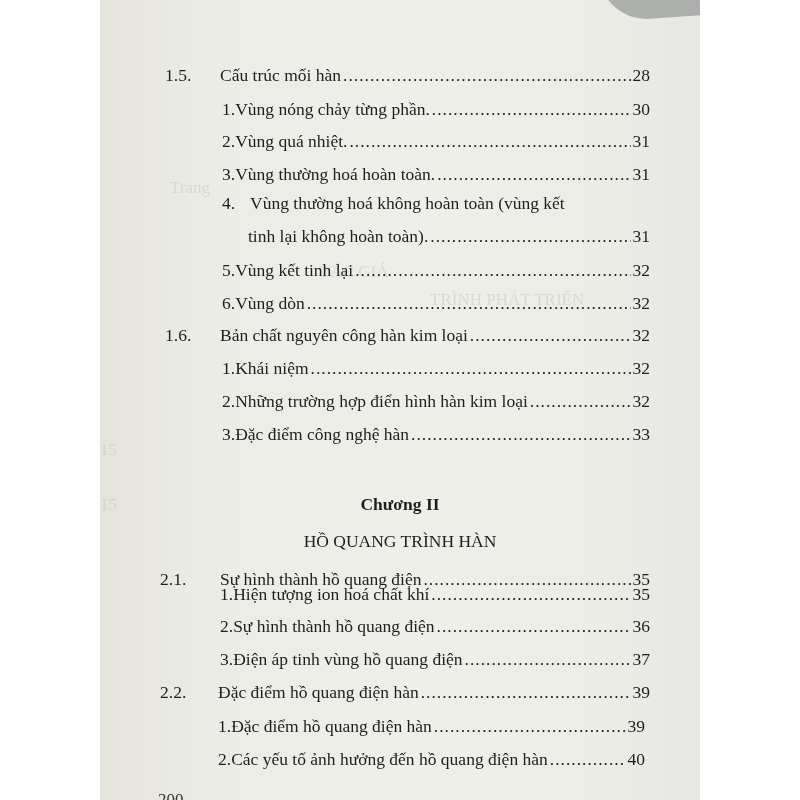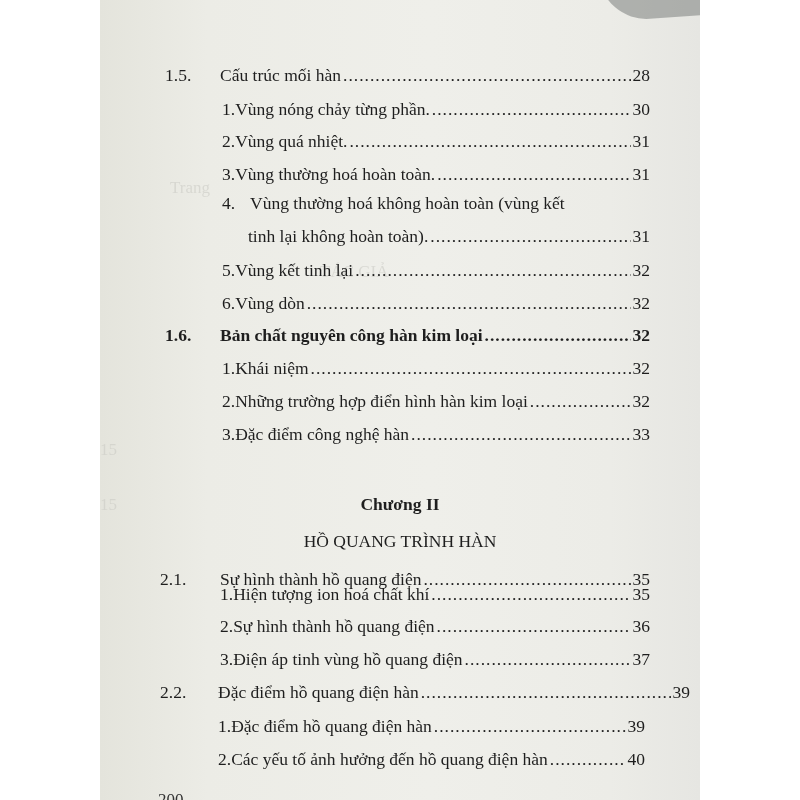--- a/index.html
+++ b/index.html
@@ -37,20 +37,21 @@
   .footer-num { position: absolute; left: 58px; top: 790px; font-size: 17px; color: #333; }
   .ghost { position: absolute; color: #c9c9c3; font-size: 17px; white-space: nowrap; opacity: 0.55; }
 </style>
 </head>
 <body>
 
 <div class="page">
 
   <div class="ghost" style="left:70px;top:178px;">Trang</div>
   <div class="ghost" style="left:220px;top:262px;">TÁC GIẢ</div>
+  <div class="ghost" style="left:330px;top:290px;">TRÌNH PHÁT TRIỂN</div>
   <div class="ghost" style="left:0px;top:440px;">15</div>
   <div class="ghost" style="left:0px;top:495px;">15</div>
 
   <div class="toc">
 
     <div class="row sec" style="top:62px;">
       <span class="num">1.5.</span>
       <div class="entry">
         <span class="label">Cấu trúc mối hàn</span>
         <span class="leader"></span>
@@ -110,21 +111,21 @@
 
     <div class="row sub" style="top:290px;">
       <div class="entry" style="left:122px;">
         <span class="subnum">6.</span>
         <span class="label">Vùng dòn</span>
         <span class="leader"></span>
         <span class="page-no">32</span>
       </div>
     </div>
 
-    <div class="row sec" style="top:322px;font-weight:bold;">
+    <div class="row sec" style="top:322px;">
       <span class="num">1.6.</span>
       <div class="entry">
         <span class="label">Bản chất nguyên công hàn kim loại</span>
         <span class="leader"></span>
         <span class="page-no">32</span>
       </div>
     </div>
 
     <div class="row sub" style="top:355px;">
       <div class="entry" style="left:122px;">
@@ -185,21 +186,21 @@
 
     <div class="row sub" style="top:646px;">
       <div class="entry" style="left:120px;">
         <span class="subnum">3.</span>
         <span class="label">Điện áp tinh vùng hồ quang điện</span>
         <span class="leader"></span>
         <span class="page-no">37</span>
       </div>
     </div>
 
-    <div class="row sec" style="top:679px;padding-left:40px;">
+    <div class="row sec" style="top:679px;">
       <span class="num" style="left:60px;">2.2.</span>
       <div class="entry" style="left:118px;">
         <span class="label">Đặc điểm hồ quang điện hàn</span>
         <span class="leader"></span>
         <span class="page-no">39</span>
       </div>
     </div>
 
     <div class="row sub" style="top:713px;">
       <div class="entry" style="left:118px;right:55px;">

